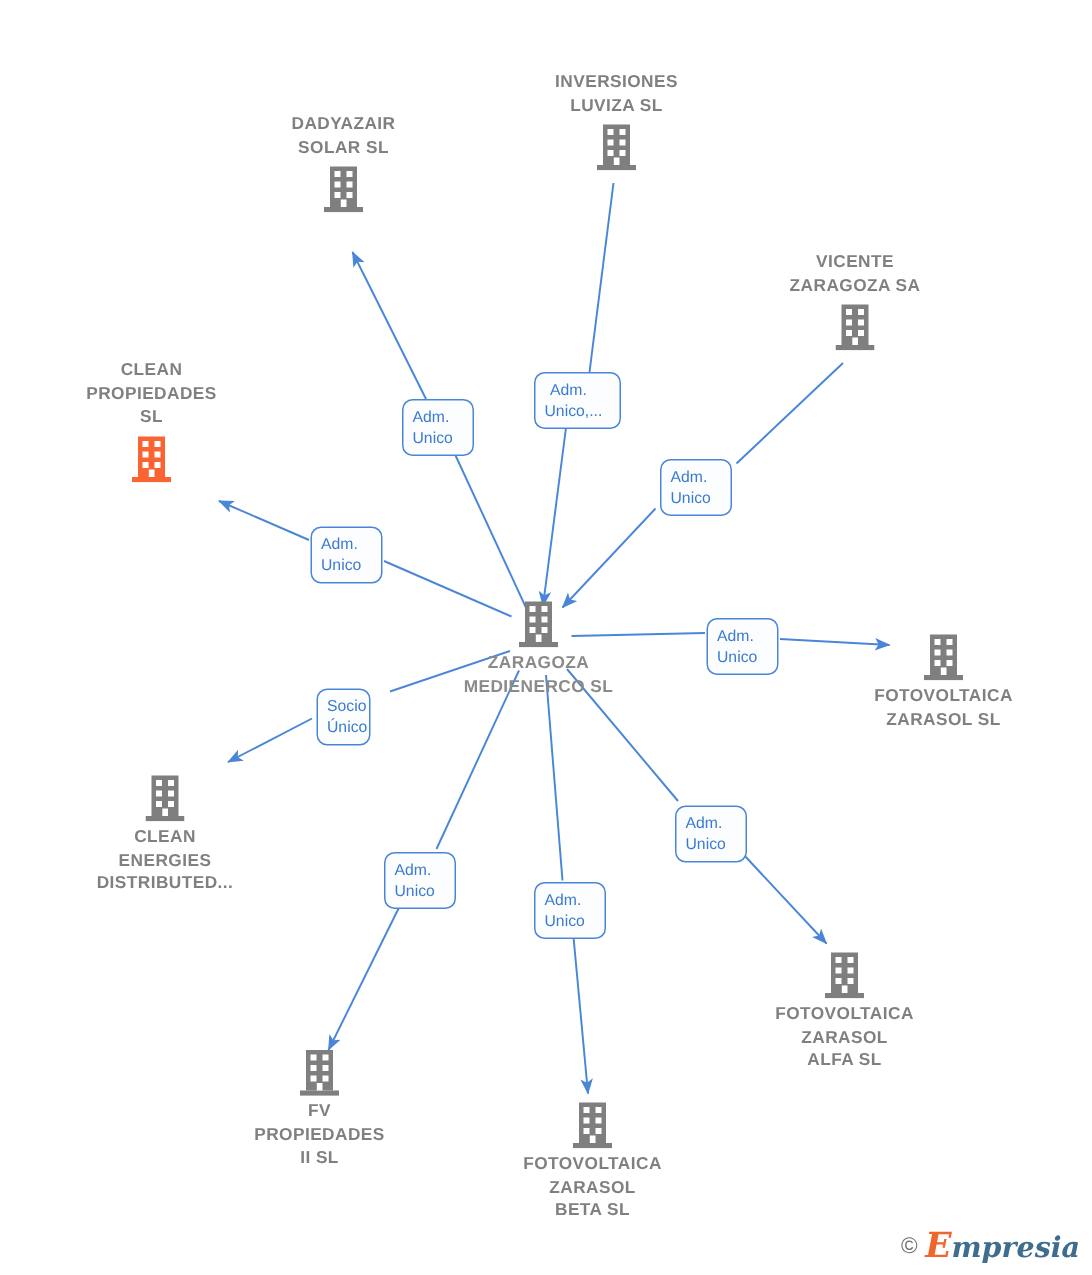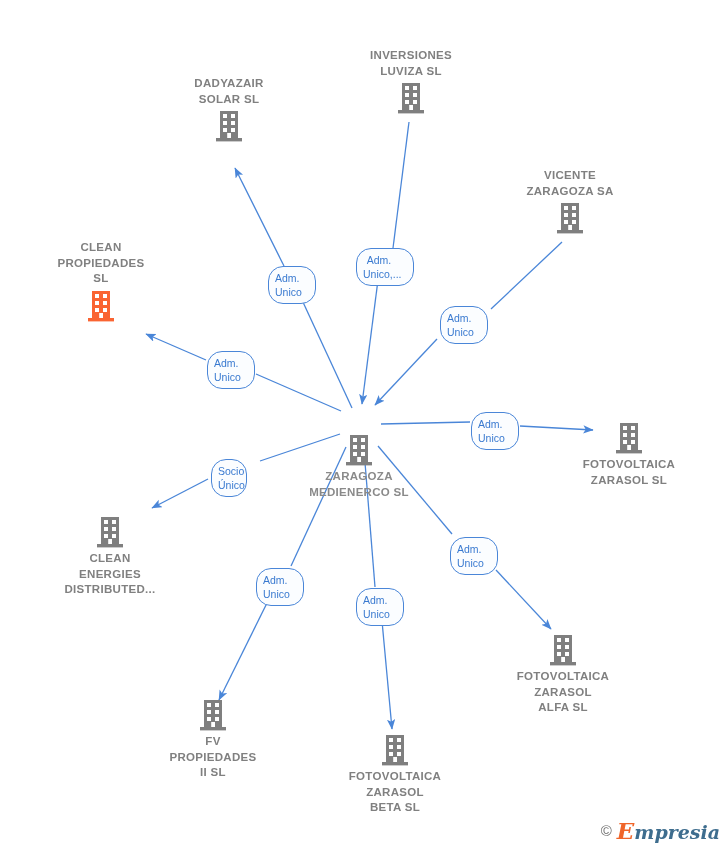--- a/index.html
+++ b/index.html
@@ -45,21 +45,21 @@
     line-height: 0;
     display: block;
   }
   .node-icon svg { display: inline-block; }
   .label-above .node-label { margin-bottom: 3px; }
   .label-below .node-label { margin-top: 3px; }
 
   .edge-label {
     position: absolute;
     border: 1.3px solid #4a86d8;
-    border-radius: 15px;
+    border-radius: 7px;
     background: #fbfdff;
     color: #3a7ad0;
     font-size: 10.5px;
     line-height: 14px;
     text-align: center;
     padding: 4px 18px 4px 6px;
     white-space: pre-line;
     box-sizing: border-box;
   }
   #watermark {
@@ -197,21 +197,21 @@
         <rect x="15" y="4" width="4" height="4" fill="#ffffff"></rect>
         <rect x="7" y="11" width="4" height="4" fill="#ffffff"></rect>
         <rect x="15" y="11" width="4" height="4" fill="#ffffff"></rect>
         <rect x="7" y="18" width="4" height="4" fill="#ffffff"></rect>
         <rect x="15" y="18" width="4" height="4" fill="#ffffff"></rect>
         <rect x="11.2" y="23" width="3.8" height="5" fill="#ffffff"></rect>
       </svg>
     </span>
   </div>
 
-  <div class="node label-below" style="left:359px; top:434px;">
+  <div class="node label-below" style="left:359px; top:400px;">
     <span class="node-icon">
       <svg width="26" height="32" viewBox="0 0 26 32" xmlns="http://www.w3.org/2000/svg">
         <rect x="4" y="1" width="18" height="27" fill="#7f7f7f"></rect>
         <rect x="0" y="28" width="26" height="3.4" fill="#7f7f7f"></rect>
         <rect x="7" y="4" width="4" height="4" fill="#ffffff"></rect>
         <rect x="15" y="4" width="4" height="4" fill="#ffffff"></rect>
         <rect x="7" y="11" width="4" height="4" fill="#ffffff"></rect>
         <rect x="15" y="11" width="4" height="4" fill="#ffffff"></rect>
         <rect x="7" y="18" width="4" height="4" fill="#ffffff"></rect>
         <rect x="15" y="18" width="4" height="4" fill="#ffffff"></rect>

